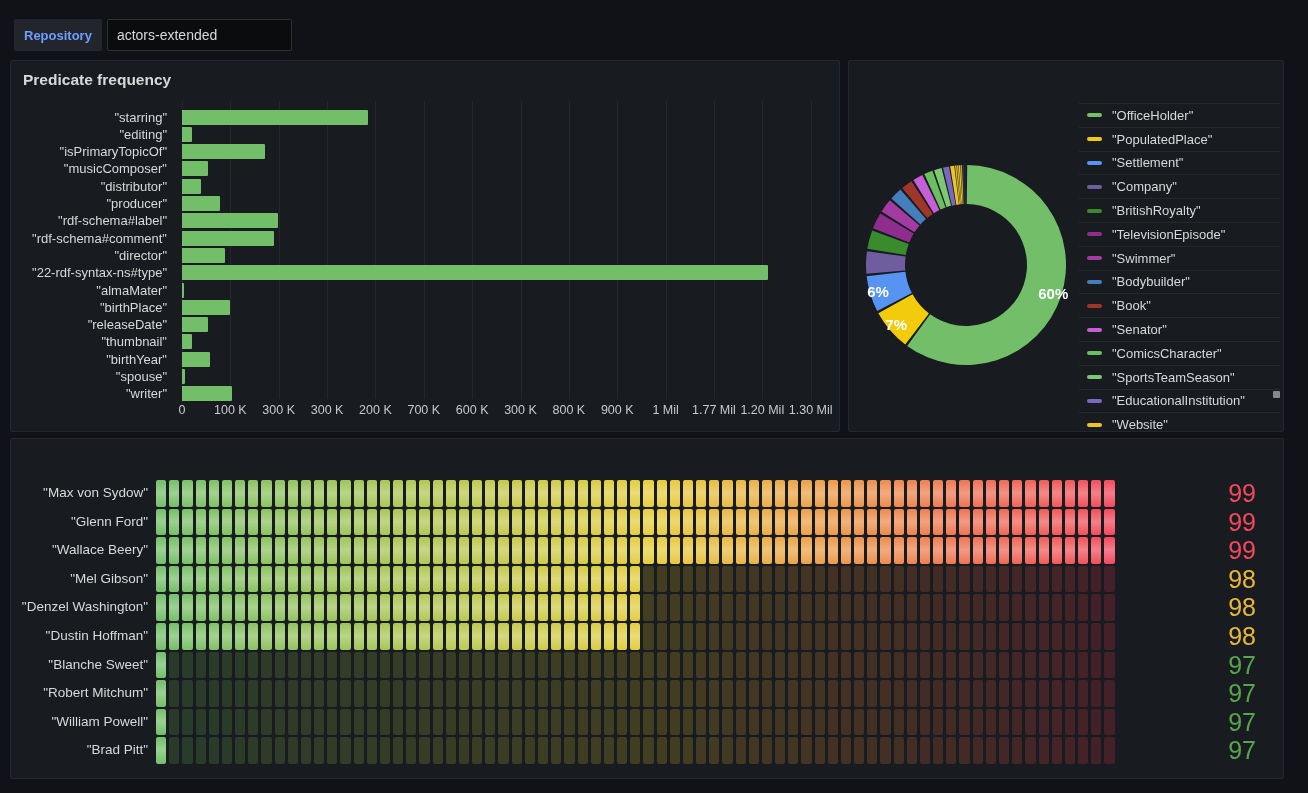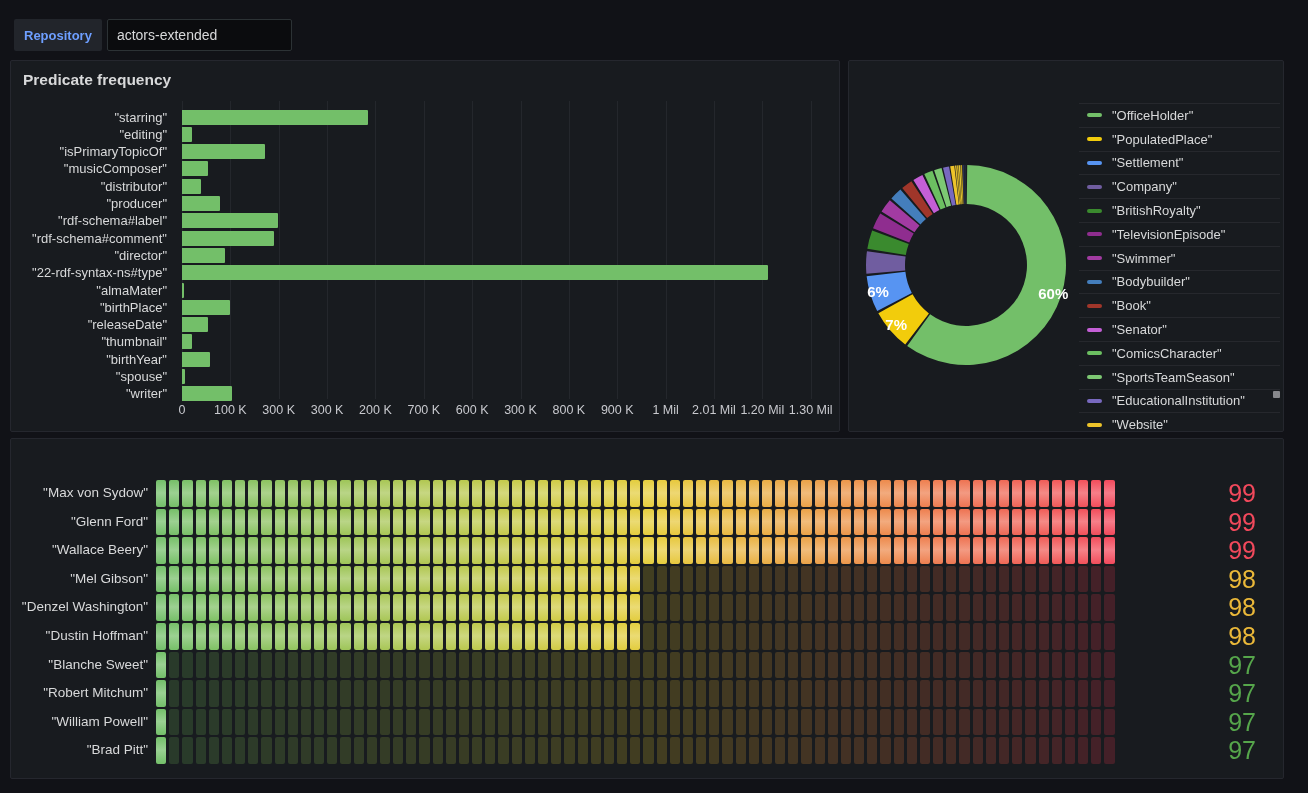--- a/index.html
+++ b/index.html
@@ -80,21 +80,21 @@
         <div class="x-tick" style="left: 461.149px;">600 K</div>
         <div class="gridline" style="left: 509.507px;"></div>
         <div class="x-tick" style="left: 509.507px;">300 K</div>
         <div class="gridline" style="left: 557.866px;"></div>
         <div class="x-tick" style="left: 557.866px;">800 K</div>
         <div class="gridline" style="left: 606.224px;"></div>
         <div class="x-tick" style="left: 606.224px;">900 K</div>
         <div class="gridline" style="left: 654.582px;"></div>
         <div class="x-tick" style="left: 654.582px;">1 Mil</div>
         <div class="gridline" style="left: 702.94px;"></div>
-        <div class="x-tick" style="left: 702.94px;">2.01 Mil</div>
+        <div class="x-tick" style="left: 702.94px;">1.77 Mil</div>
         <div class="gridline" style="left: 751.299px;"></div>
         <div class="x-tick" style="left: 751.299px;">1.20 Mil</div>
         <div class="gridline" style="left: 799.657px;"></div>
         <div class="x-tick" style="left: 799.657px;">1.30 Mil</div>
         <div class="ylab" style="top: 11.5px;">"starring"</div>
         <div class="hbar" style="top: 12.5px; width: 186.179px; background: rgb(115, 191, 105);"></div>
         <div class="ylab" style="top: 28.8px;">"editing"</div>
         <div class="hbar" style="top: 29.8px; width: 9.67164px; background: rgb(115, 191, 105);"></div>
         <div class="ylab" style="top: 46.1px;">"isPrimaryTopicOf"</div>
         <div class="hbar" style="top: 47.1px; width: 83.1761px; background: rgb(115, 191, 105);"></div>

